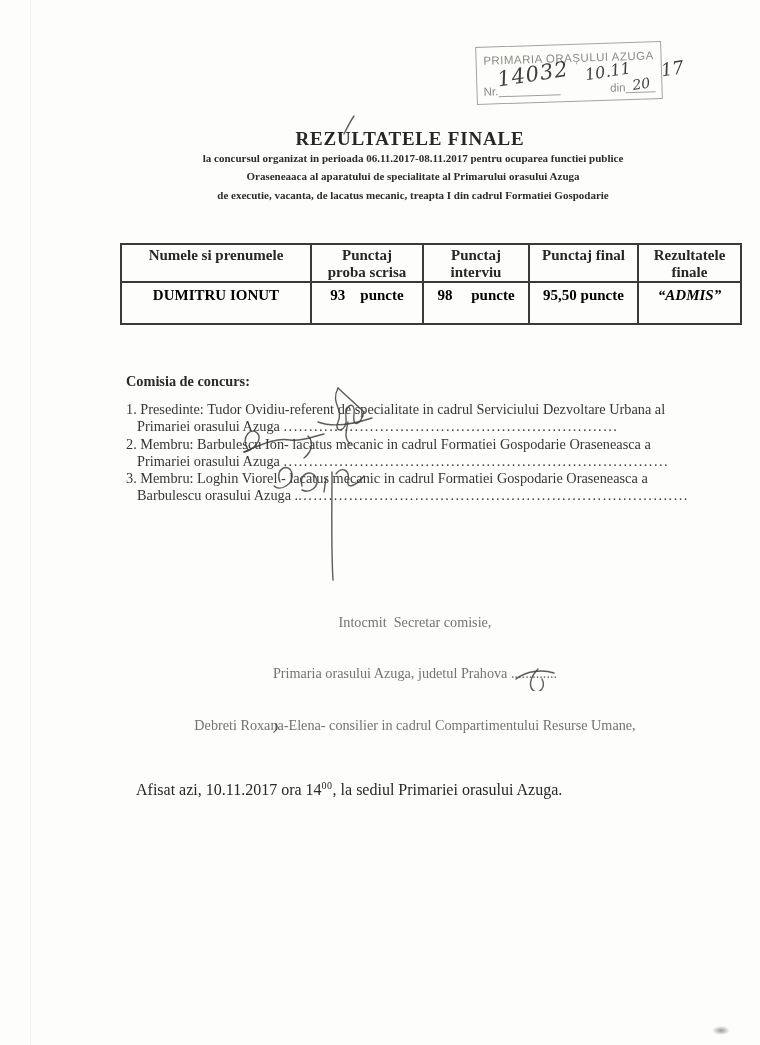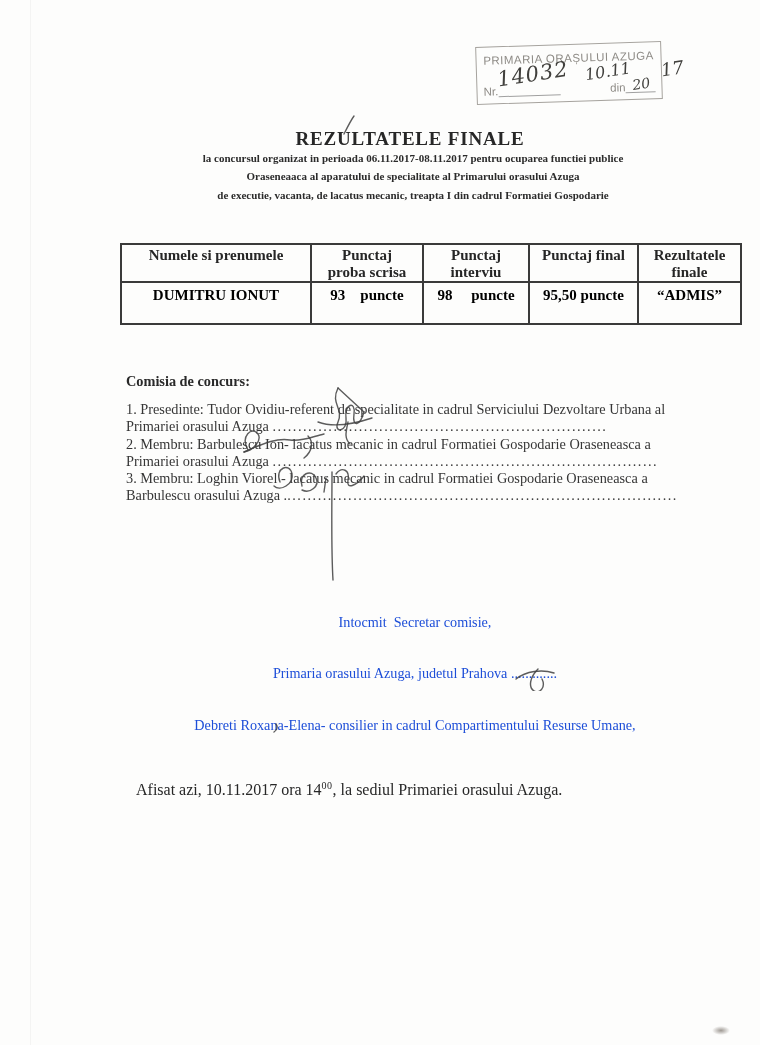--- a/index.html
+++ b/index.html
@@ -46,45 +46,45 @@
   table.results {
     position:absolute; left:120px; top:243px; border-collapse:collapse;
     table-layout:fixed;
   }
   table.results th, table.results td {
     border:2px solid #3a3a3a; text-align:center; vertical-align:top;
     padding:0; overflow:hidden;
   }
   table.results th { height:34px; padding-top:2px; font-size:15px; line-height:16.5px; font-weight:bold; color:#262626; }
   table.results td { height:36px; padding-top:4px; font-size:15px; font-weight:bold; color:#000000; white-space:pre; }
-  td.result-cell { font-size:13.5px; padding-top:3px; }
+  td.result-cell { font-size:13.5px; padding-top:3px;font-style:italic; }
   .c1{width:190px}.c2{width:112px}.c3{width:106px}.c4{width:109px}.c5{width:103px}
 
   
   .commission {
     position:absolute; left:126px; top:373px; width:620px;
     font-size:14.3px; line-height:17.2px; color:#363636; white-space:nowrap;
   }
   .commission .heading { font-weight:bold; color:#292929; margin-bottom:11px; }
-  .dotline { display:flex; align-items:baseline; }
+  .dotline { display:flex; align-items:baseline;margin-left:11px; }
   .pref { white-space:pre; }
   .dots {
     display:inline-block; overflow:hidden; white-space:nowrap;
     letter-spacing:1.5px; height:15px; color:#3d3d3d;
   }
   .w1{width:332px}.w2{width:384px}.w3{width:390px}
 
   
   .sig { position:absolute; }
   .sig path { fill:none; stroke:#3f3f3f; stroke-width:1.4; stroke-linecap:round; opacity:0.85; }
 
   
   .intocmit {
     position:absolute; left:100px; top:579px; width:630px; text-align:center;
-    font-size:14.2px; line-height:17.3px; color:#1d4ed8; white-space:pre;
+    font-size:14.2px; line-height:17.3px; color:#737373; white-space:pre;
   }
   .inline-flourish { display:inline-block; vertical-align:middle; margin:0 1px -7px 1px; }
 
   
   .posted {
     position:absolute; left:126px; top:780px;
     font-size:16px; font-weight:normal; color:#272727; white-space:nowrap;margin-left:10px;
   }
   .posted sup { font-size:10px; vertical-align:super; letter-spacing:0.5px; }
 

